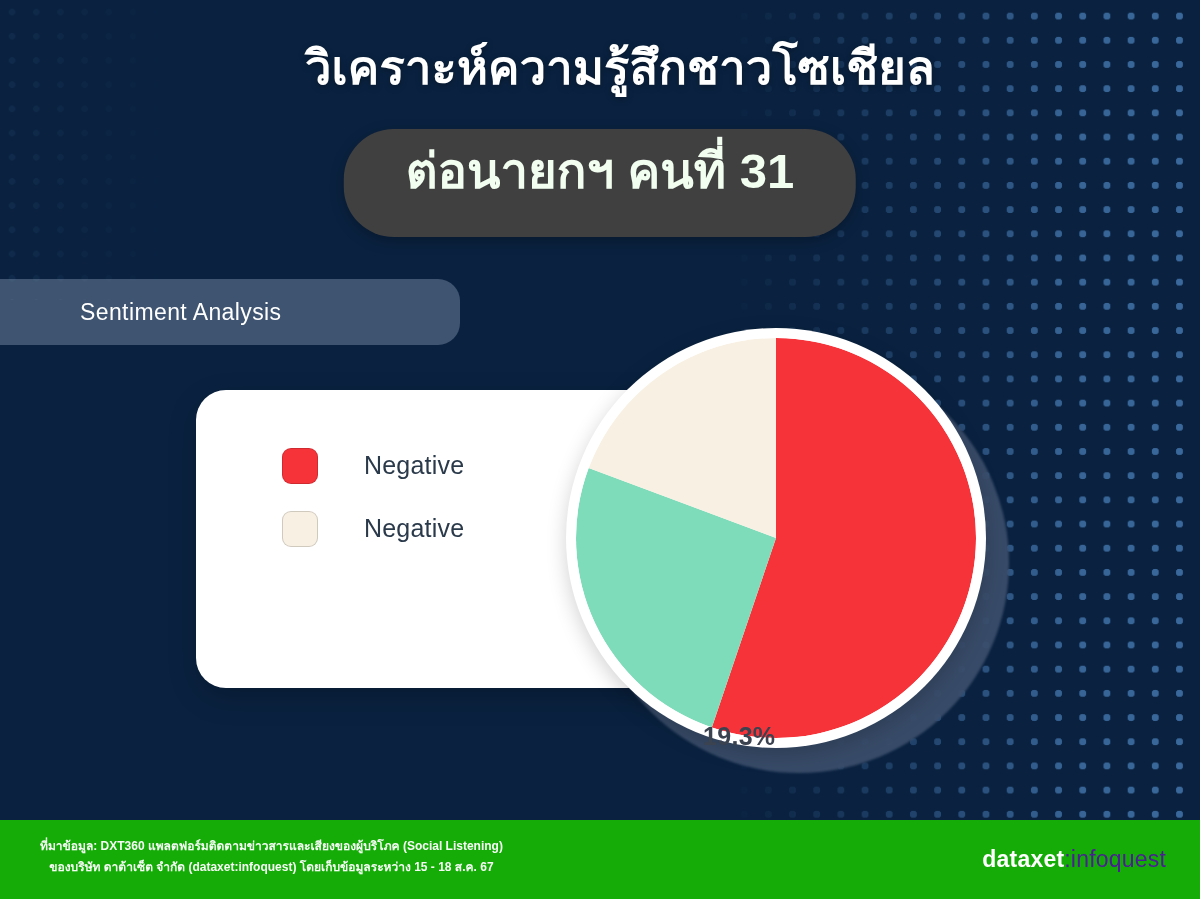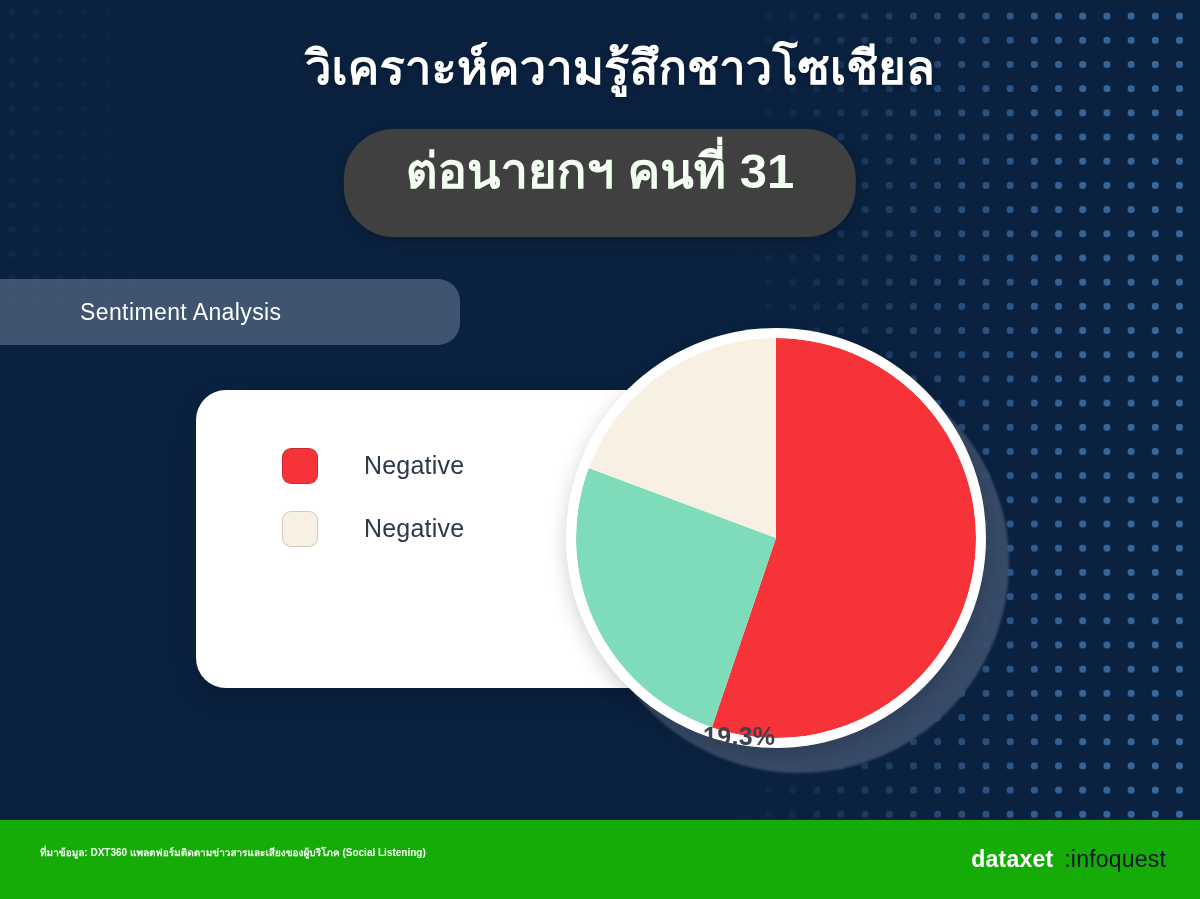--- a/index.html
+++ b/index.html
@@ -109,32 +109,32 @@
   .pct-neg{left:311px;top:530px;color:#fbdfdf;}
   .pct-pos{left:96px;top:572px;color:#17473a;}
   .pct-neu{left:127px;top:422px;color:#3b4250;margin-left:40px;}
 
   
   .footer{
     position:absolute;left:0;bottom:0;width:1200px;height:79px;
     background:#15ac08;
   }
   .footer-text{
-    position:absolute;left:40px;top:22px;
-    color:#ffffff;font-size:10px;line-height:21px;font-weight:700;
+    position:absolute;left:40px;top:16px;
+    color:#ffffff;font-size:12px;line-height:21px;font-weight:700;
     opacity:.97;
     text-align:center;
   }
   .footer-text div{white-space:nowrap;}
   .brand{
     position:absolute;right:34px;top:26px;
     font-size:23px;font-weight:700;letter-spacing:.2px;color:#ffffff;
     white-space:nowrap;
   }
-  .brand .soft{color:#0f172a;font-weight:400;margin-left:11px;}
+  .brand .soft{color:#4c1d95;font-weight:400;}
 </style>
 </head>
 <body>
 
 <div id="stage">
 
   <div class="dots"></div>
   <div class="dots-left"></div>
 
   <div class="headline">วิเคราะห์ความรู้สึกชาวโซเชียล</div>
@@ -174,19 +174,20 @@
       </svg>
     </div>
     <span class="pct pct-neg">55.2%</span>
     <span class="pct pct-pos">25.5%</span>
     <span class="pct pct-neu">19.3%</span>
   </div>
 
   <div class="footer">
     <div class="footer-text">
       <div>ที่มาข้อมูล: DXT360 แพลตฟอร์มติดตามข่าวสารและเสียงของผู้บริโภค (Social Listening)</div>
+      <div>ของบริษัท ดาต้าเซ็ต จำกัด (dataxet:infoquest) โดยเก็บข้อมูลระหว่าง 15 - 18 ส.ค. 67</div>
     </div>
     <div class="brand">
       <span>dataxet</span><span class="soft">:infoquest</span>
     </div>
   </div>
 
 </div>
 
 </body></html>

